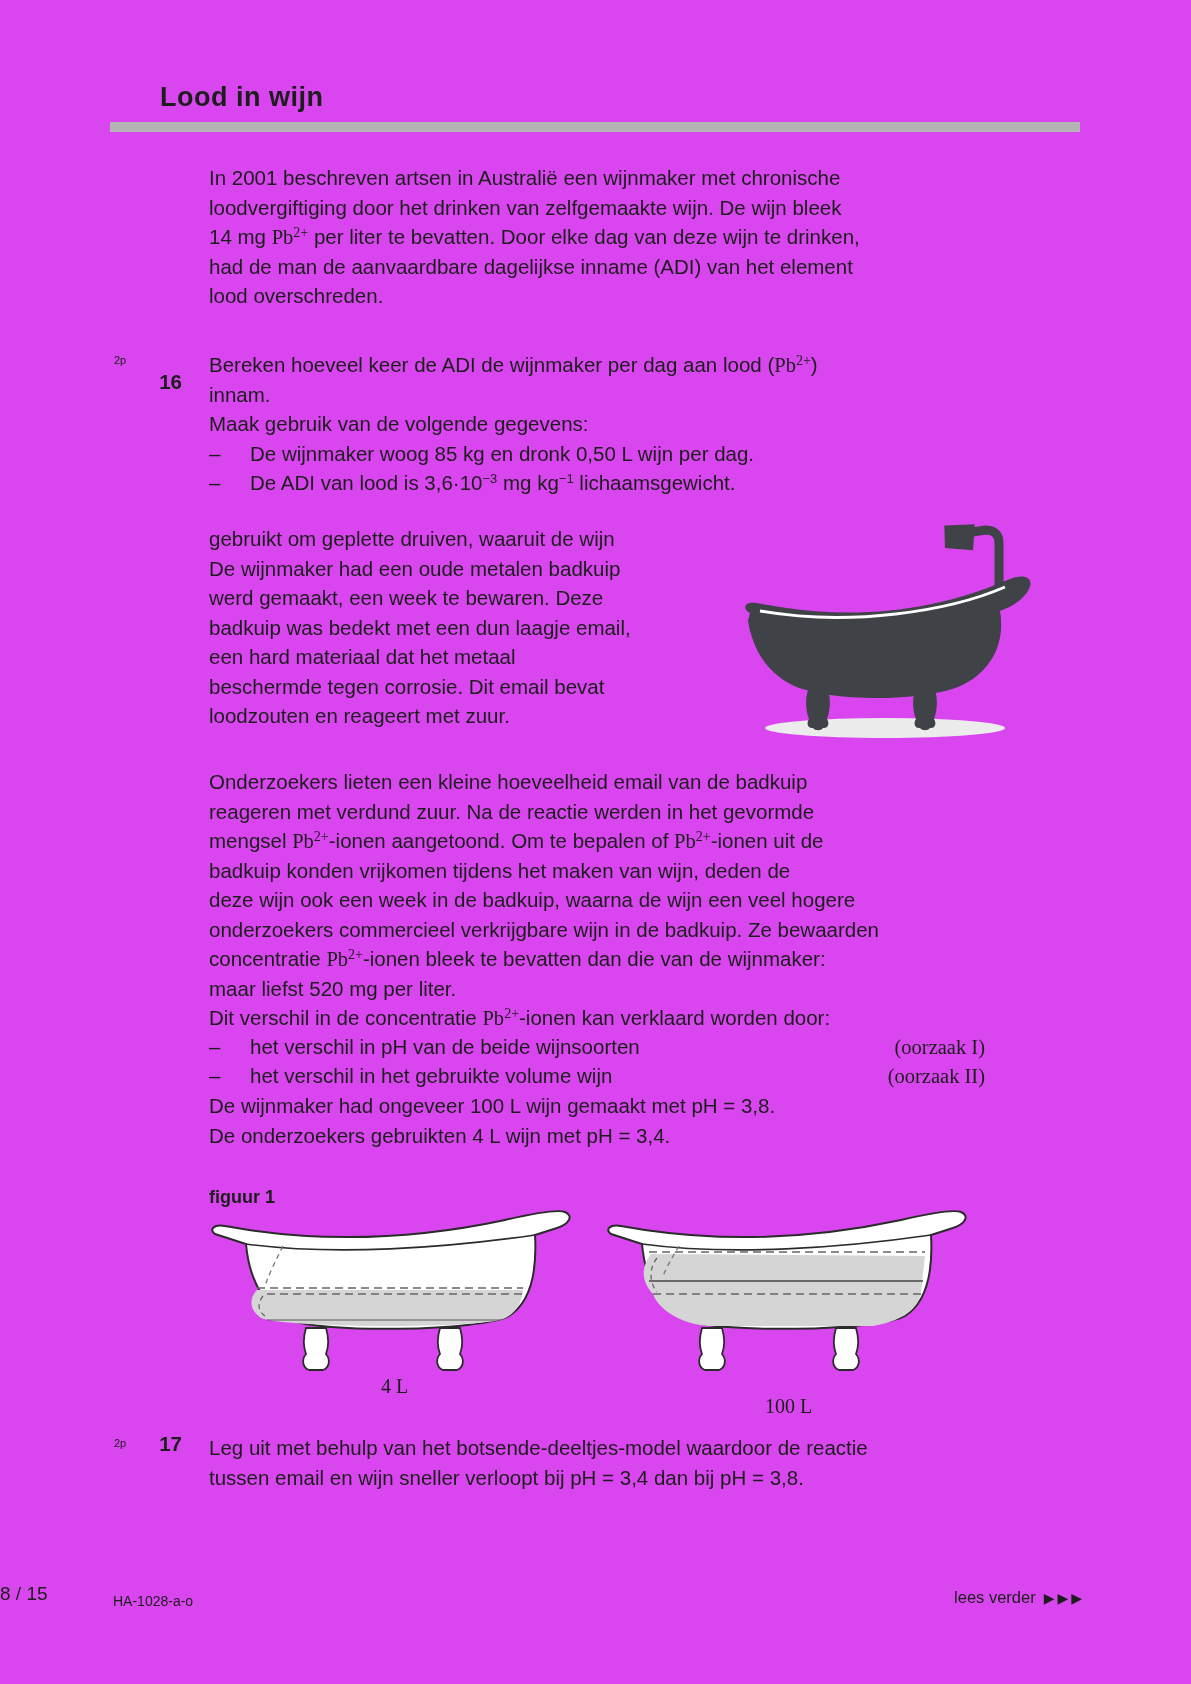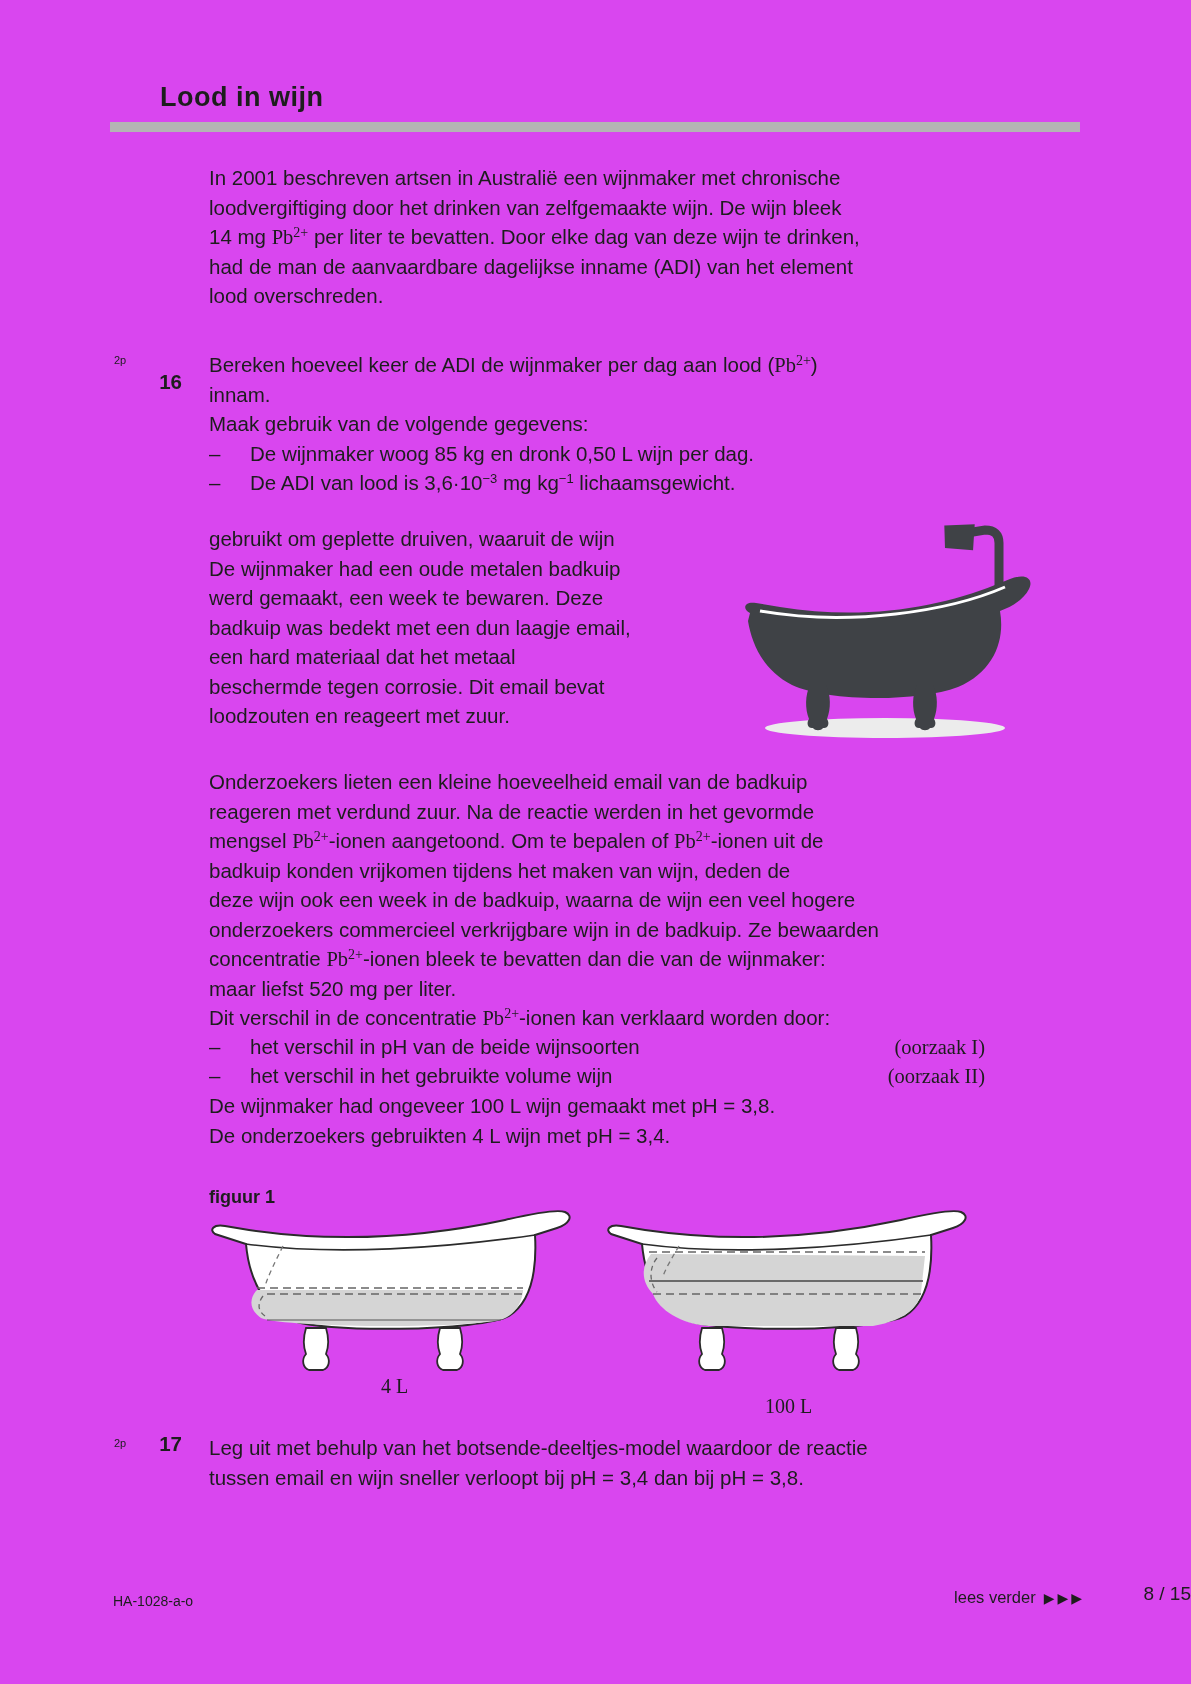--- a/index.html
+++ b/index.html
@@ -26,21 +26,21 @@
   sup{font-size:13px;line-height:0;position:relative;top:-7px;vertical-align:baseline;}
   sup.rmsup{font-family:"Liberation Serif",serif;font-size:14px;}
   .dash{display:inline-block;width:41px;}
   .qpoints{position:absolute;left:114px;font-size:11px;}
   .qnum{position:absolute;left:140px;width:42px;text-align:right;font-size:20.5px;font-weight:bold;}
   .figlabel{position:absolute;left:209px;top:1183px;font-size:18px;font-weight:bold;line-height:29.5px;}
   .cause{position:absolute;left:209px;width:776px;display:flex;font-size:20.5px;line-height:29.5px;white-space:nowrap;}
   .cause .ctext{flex:1;}
   .tublabel{position:absolute;text-align:center;font-family:"Liberation Serif",serif;font-size:20px;line-height:24px;}
   .footer-left{position:absolute;left:113px;top:1593px;font-size:14px;}
-  .footer-center{position:absolute;left:0;top:1583px;width:1191px;text-align:right;font-size:19px;}
+  .footer-center{position:absolute;left:0;top:1583px;width:1191px;text-align:left;font-size:19px;}
   .footer-right{position:absolute;right:106px;top:1588px;font-size:16.5px;}
   .arrows{font-family:"DejaVu Sans",sans-serif;font-size:14px;letter-spacing:3px;padding-left:8px;}
   svg{display:block;}
 </style>
 </head>
 <body>
 
 <div class="page">
 
   <h1 class="title">Lood in wijn</h1>

